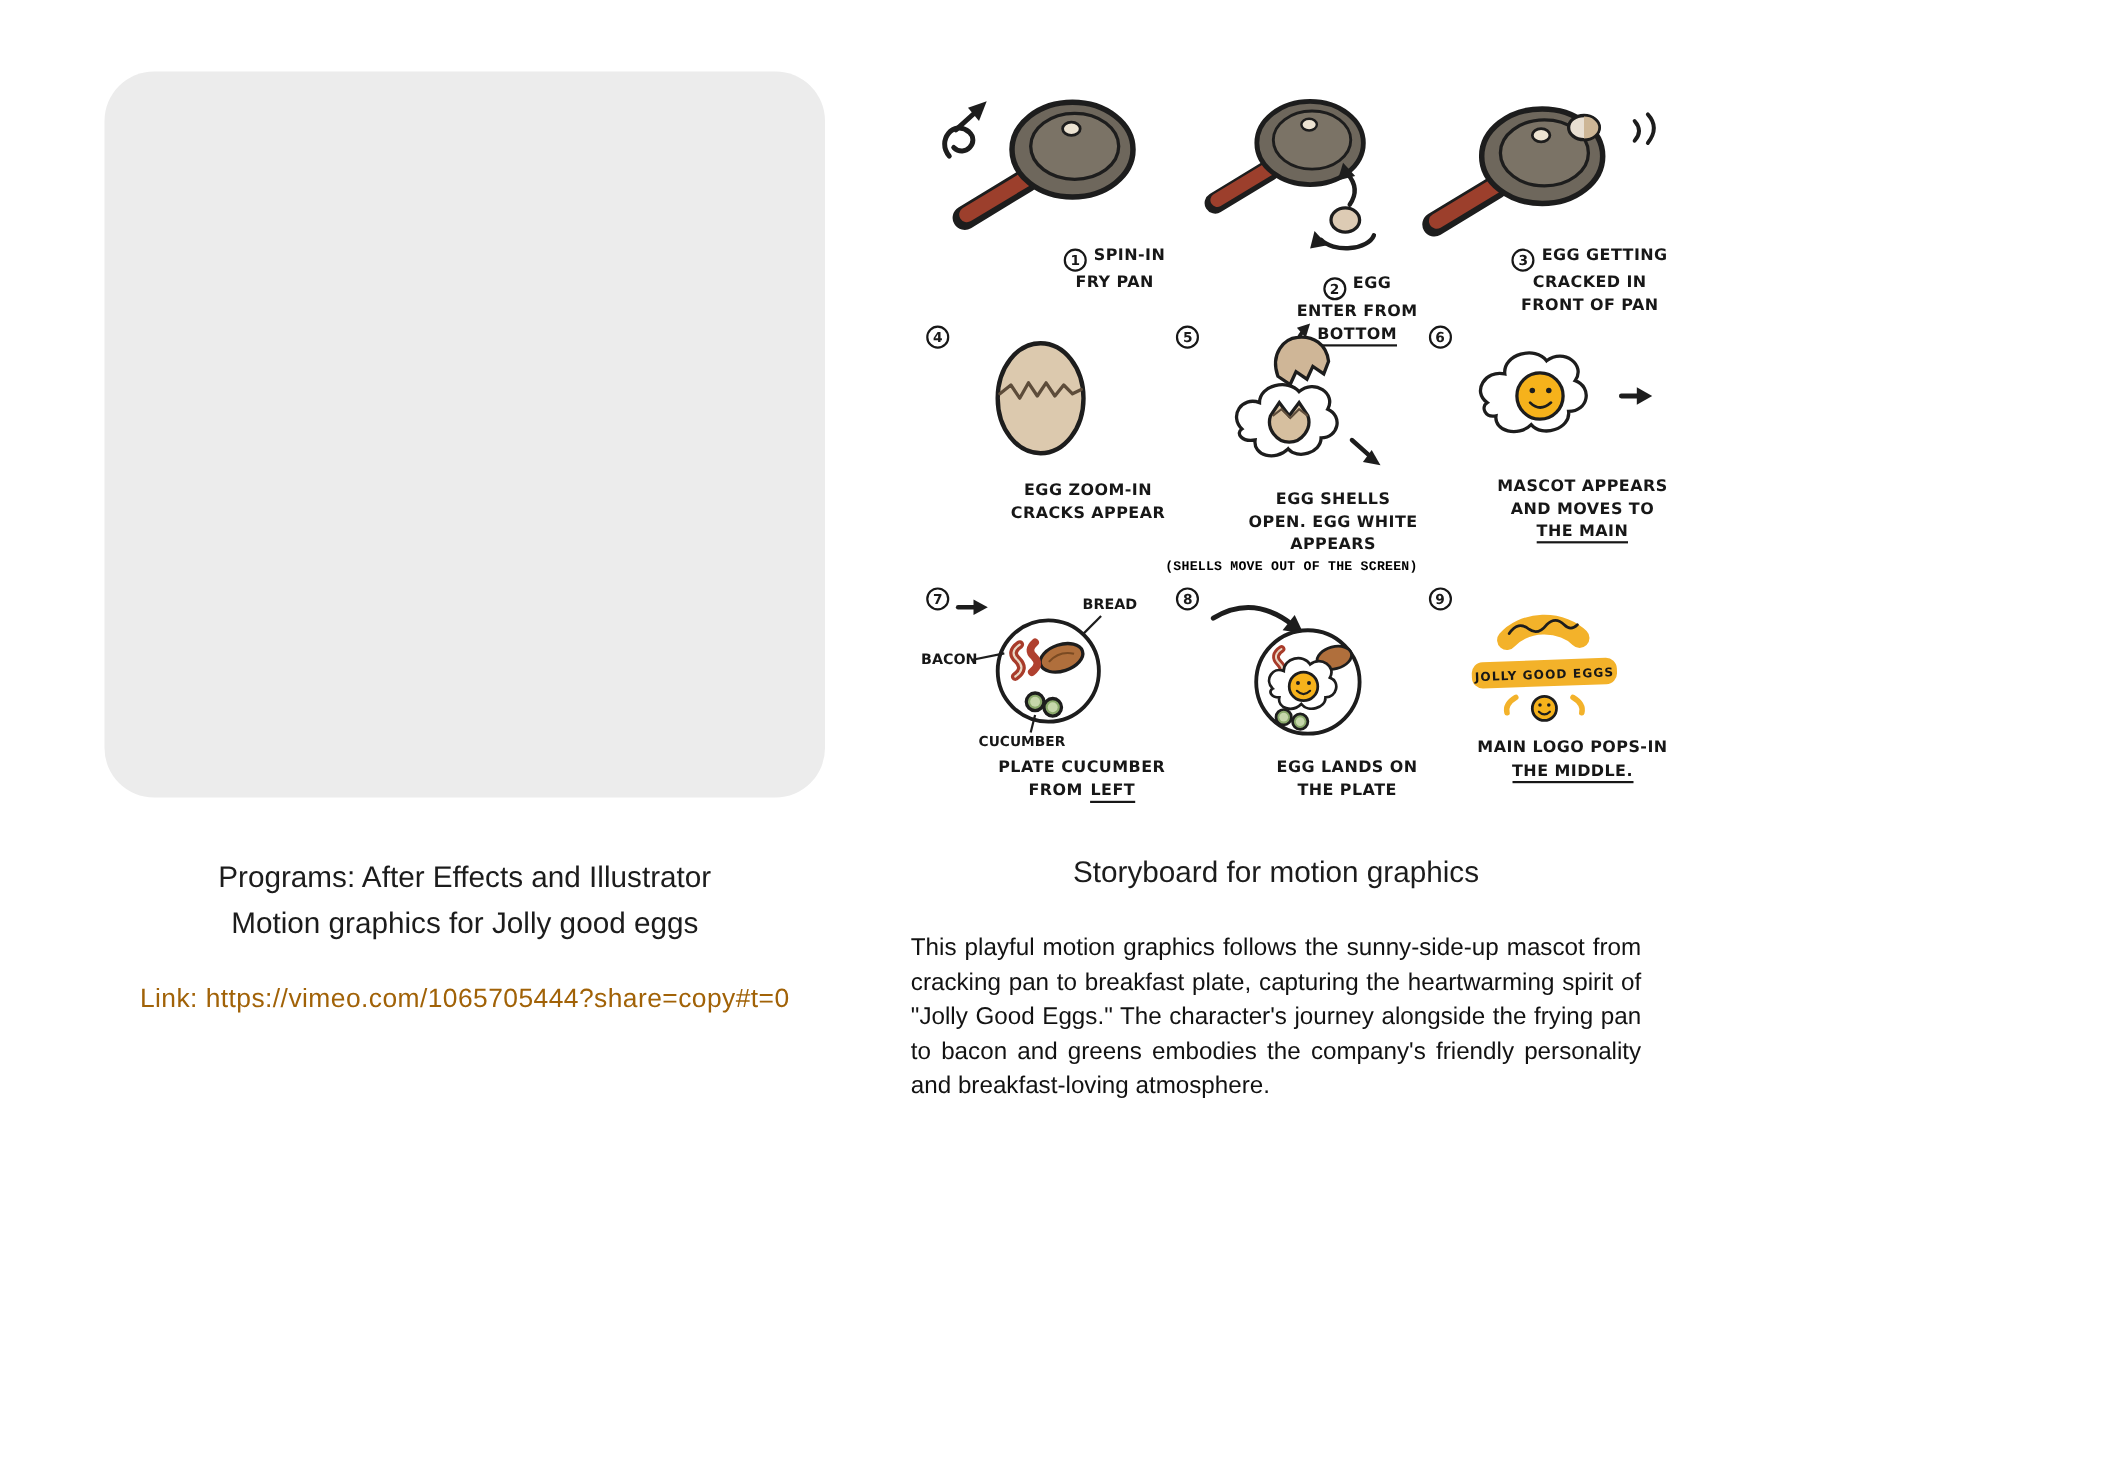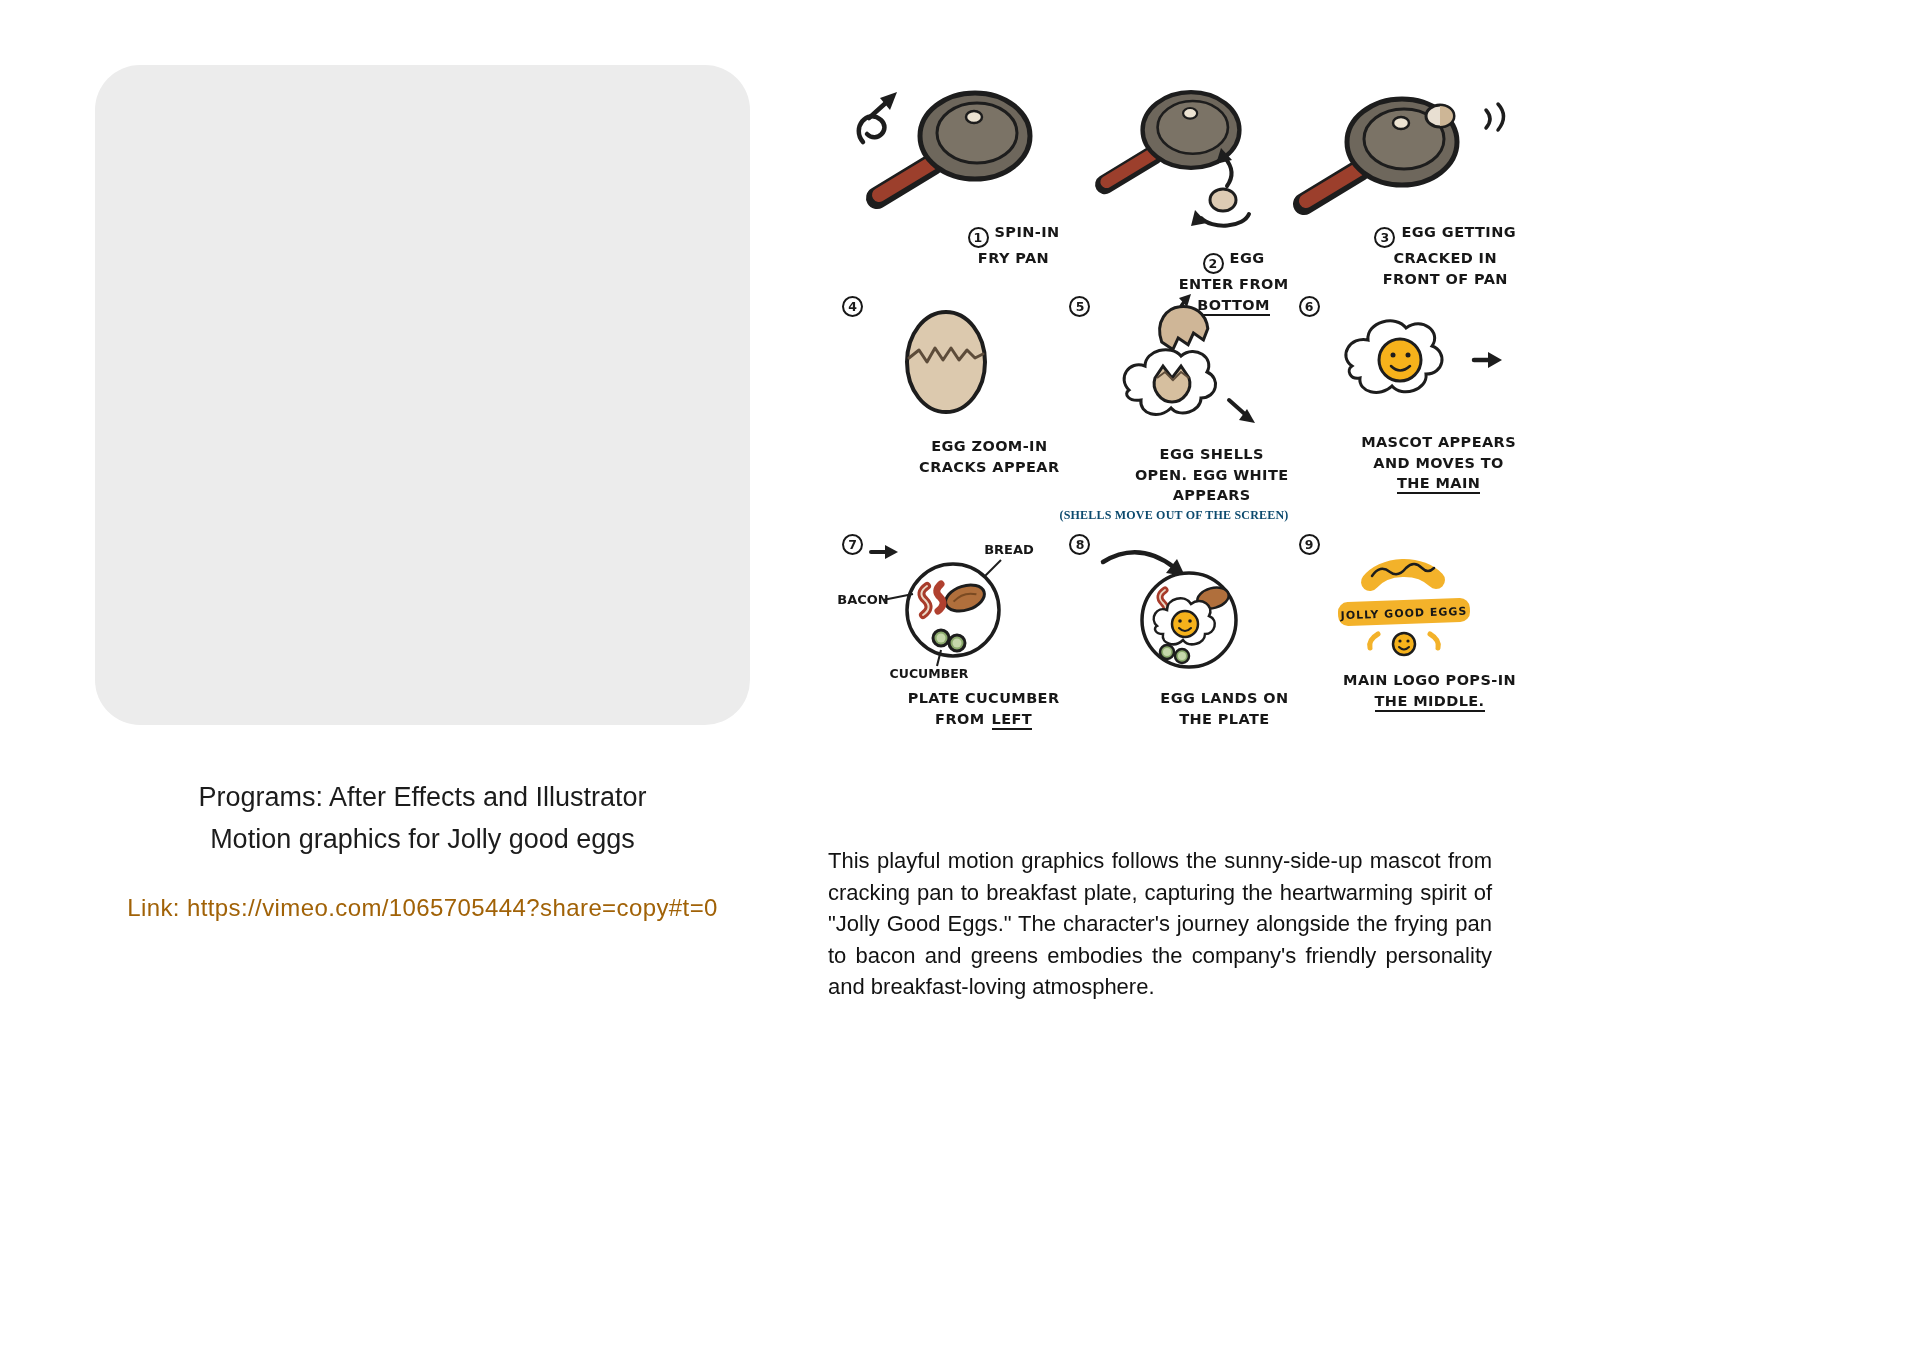--- a/index.html
+++ b/index.html
@@ -14,21 +14,21 @@
   
   .right-title { position:absolute; left:828px; top:778px; width:664px; text-align:center; font-size:27px; color:#1c1c1c; }
   .right-desc { position:absolute; left:828px; top:845px; width:664px; font-size:22px; line-height:31.5px; text-align:justify; color:#121212; }
 
   
   .storyboard { position:absolute; left:832px; top:78px; width:684px; height:650px; display:grid; grid-template-columns:1fr 1fr 1fr; grid-template-rows:212px 238px 200px; }
   .cell { position:relative; display:flex; flex-direction:column; align-items:flex-end; }
   .cell svg { display:block; flex:none; }
 
   .cap { font-family:"DejaVu Sans", sans-serif; font-weight:bold; font-size:14.5px; line-height:1.42; letter-spacing:0.4px; text-align:center; white-space:pre-line; color:#171717; margin-top:2px; }
-  .cap-note { font-family:Liberation Serif, serif; font-weight:bold; font-size:12px; letter-spacing:0.2px; white-space:nowrap; color:#0c4a6e; margin-top:2px; }
+  .cap-note { font-family:Liberation Mono, monospace; font-weight:bold; font-size:12px; letter-spacing:0.2px; white-space:nowrap; color:#000000; margin-top:2px; }
   .u { border-bottom:2.5px solid #171717; padding-bottom:1px; }
   .u-gap { margin-left:7px; }
 
   .num { font-family:"DejaVu Sans", sans-serif; display:inline-flex; width:21px; height:21px; border:2px solid #171717; border-radius:50%; align-items:center; justify-content:center; font-size:12.5px; font-weight:bold; margin-right:6px; vertical-align:-5px; flex:none; }
   .num-abs { position:absolute; left:10px; top:6px; z-index:2; }
 
   svg text { font-family:"DejaVu Sans", sans-serif; font-weight:bold; fill:#171717; }
 </style>
 </head>
 <body>
@@ -225,15 +225,16 @@
         <circle cx="110" cy="113" r="1.6" fill="#1d1d1d"></circle>
         <circle cx="118" cy="113" r="1.6" fill="#1d1d1d"></circle>
         <path d="M109,119 q5,5 10,0" fill="none" stroke="#1d1d1d" stroke-width="2" stroke-linecap="round"></path>
       </svg>
       <div class="cap"><span>MAIN LOGO POPS-IN
 </span><span class="u">THE MIDDLE.</span></div>
     </div>
 
   </div>
 
+  <div class="right-title">Storyboard for motion graphics</div>
   <div class="right-desc">This playful motion graphics follows the sunny-side-up mascot from cracking pan to breakfast plate, capturing the heartwarming spirit of "Jolly Good Eggs." The character's journey alongside the frying pan to bacon and greens embodies the company's friendly personality and breakfast-loving atmosphere.</div>
 
 </div>
 
 </body></html>

